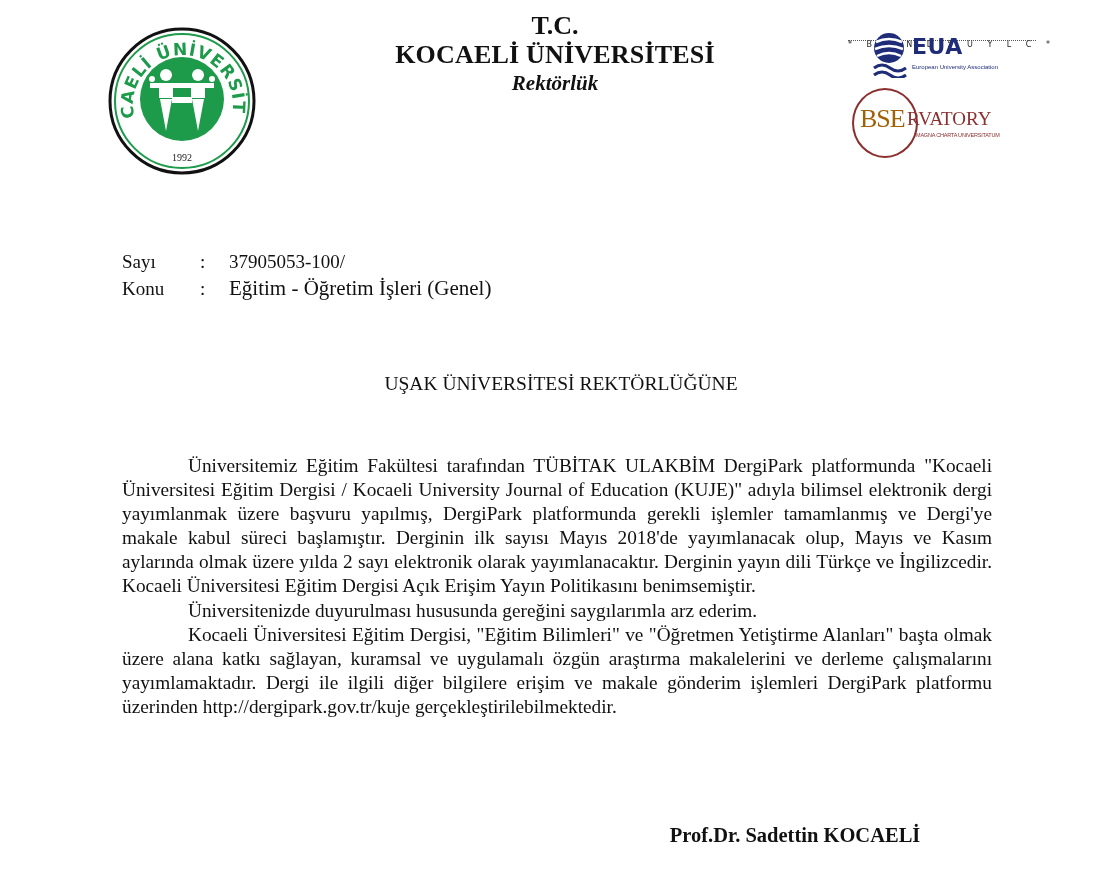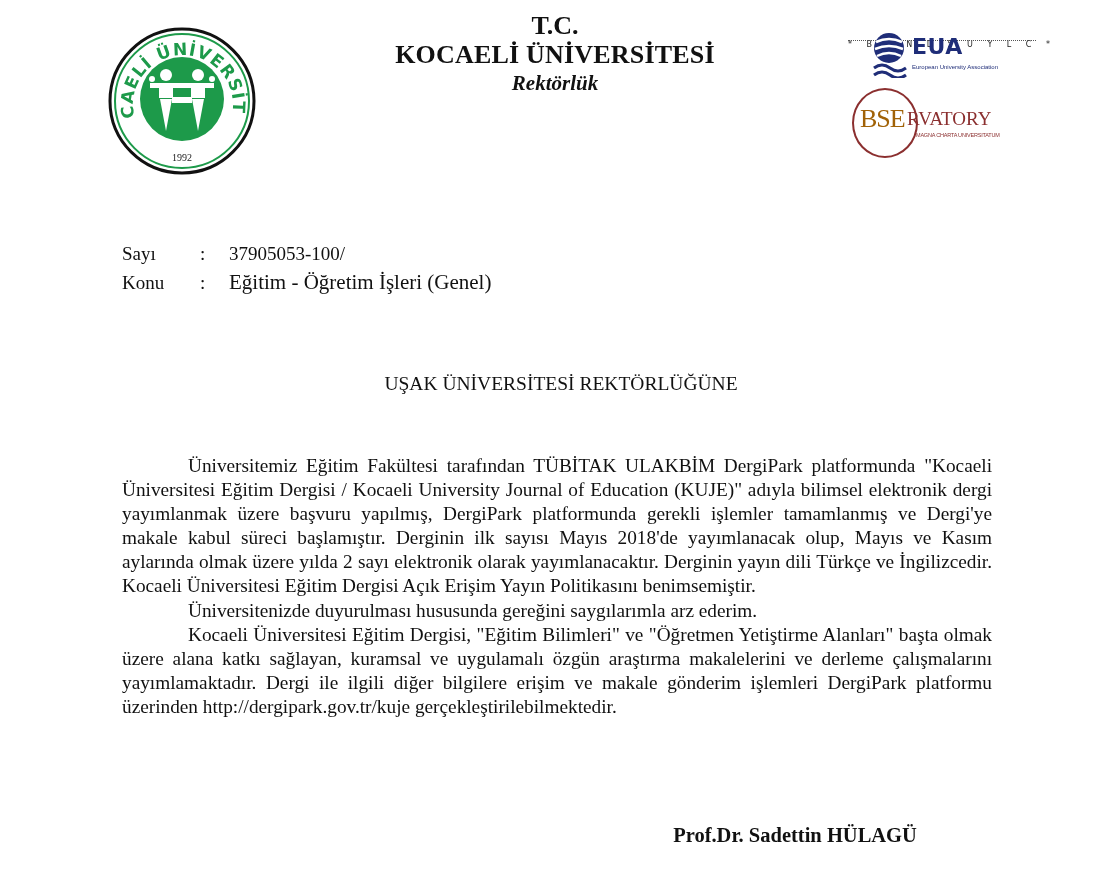--- a/index.html
+++ b/index.html
@@ -30,21 +30,21 @@
               border-radius: 50%; }
   .obs-bs { position: absolute; left: 8px; top: 16px; font-size: 26px; color: #a16207; letter-spacing: -1px;
             font-family: "Liberation Serif", serif; }
   .obs-rv { position: absolute; left: 55px; top: 20px; font-size: 19px; color: #8b2f2f;
             font-family: "Liberation Serif", serif; }
   .obs-sub { position: absolute; left: 64px; top: 44px; font-size: 5.5px; color: #8b2f2f;
              font-family: "Liberation Sans", sans-serif; white-space: nowrap; letter-spacing: -0.2px; }
 
   .meta { position: absolute; left: 122px; top: 243px; font-size: 19px; }
   .meta-row { display: flex; height: 27px; align-items: baseline; }
-  .meta-label { width: 78px; }
+  .meta-label { width: 78px; margin-top: 8px; }
   .meta-colon { width: 29px; }
   .meta-row.konu .meta-value { font-size: 21px; }
 
   .recipient { position: absolute; left: 0; top: 373px; width: 1119px; padding-left: 3px;
                text-align: center; font-size: 19.5px; box-sizing: border-box; }
 
   .body-text { position: absolute; left: 122px; top: 454px; width: 870px; font-size: 19.3px; line-height: 24.1px; }
   .body-text p { margin: 0; text-align: justify; text-indent: 66px; }
 
   .signature { position: absolute; left: 640px; top: 820px; width: 310px; text-align: center; font-weight: bold; }
@@ -124,14 +124,14 @@
 
 <div class="recipient">UŞAK ÜNİVERSİTESİ REKTÖRLÜĞÜNE</div>
 
 <div class="body-text">
   <p>Üniversitemiz Eğitim Fakültesi tarafından TÜBİTAK ULAKBİM DergiPark platformunda "Kocaeli Üniversitesi Eğitim Dergisi / Kocaeli University Journal of Education (KUJE)" adıyla bilimsel elektronik dergi yayımlanmak üzere başvuru yapılmış, DergiPark platformunda gerekli işlemler tamamlanmış ve Dergi'ye makale kabul süreci başlamıştır. Derginin ilk sayısı Mayıs 2018'de yayımlanacak olup, Mayıs ve Kasım aylarında olmak üzere yılda 2 sayı elektronik olarak yayımlanacaktır. Derginin yayın dili Türkçe ve İngilizcedir. Kocaeli Üniversitesi Eğitim Dergisi Açık Erişim Yayın Politikasını benimsemiştir.</p>
   <p>Üniversitenizde duyurulması hususunda gereğini saygılarımla arz ederim.</p>
   <p>Kocaeli Üniversitesi Eğitim Dergisi, "Eğitim Bilimleri" ve "Öğretmen Yetiştirme Alanları" başta olmak üzere alana katkı sağlayan, kuramsal ve uygulamalı özgün araştırma makalelerini ve derleme çalışmalarını yayımlamaktadır. Dergi ile ilgili diğer bilgilere erişim ve makale gönderim işlemleri DergiPark platformu üzerinden http://dergipark.gov.tr/kuje gerçekleştirilebilmektedir.</p>
 </div>
 
 <div class="signature">
-  <div class="sig-name">Prof.Dr. Sadettin HÜLAGÜ</div>
+  <div class="sig-name">Prof.Dr. Sadettin KOCAELİ</div>
 </div>
 
 </body></html>

